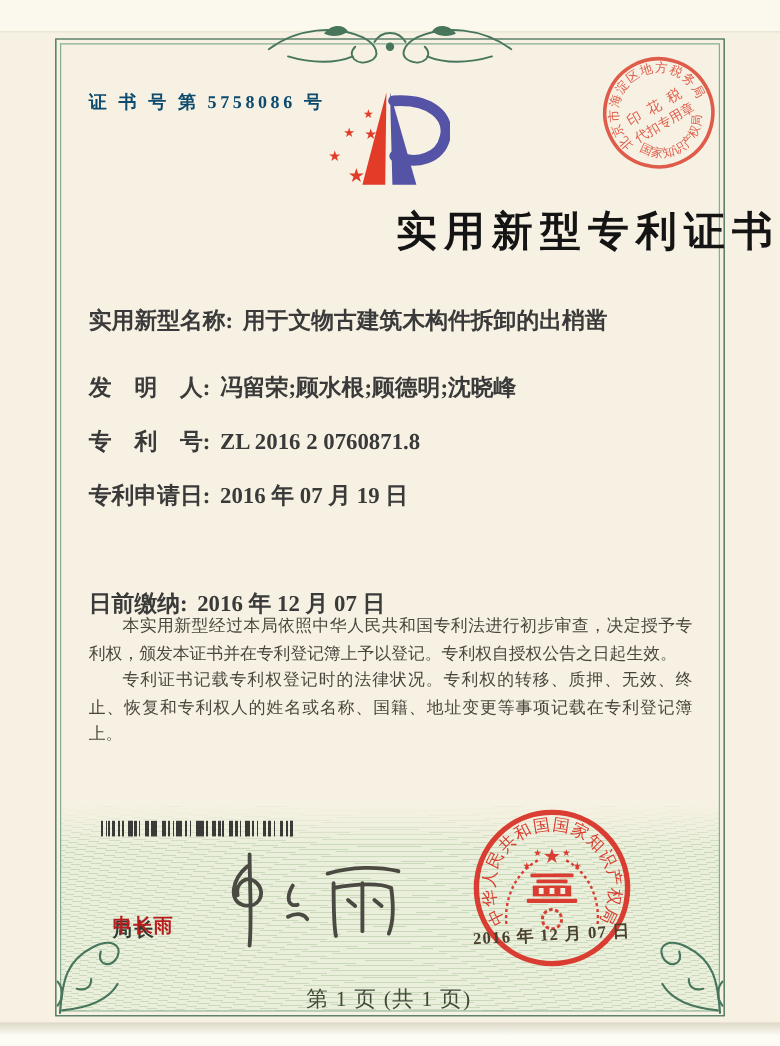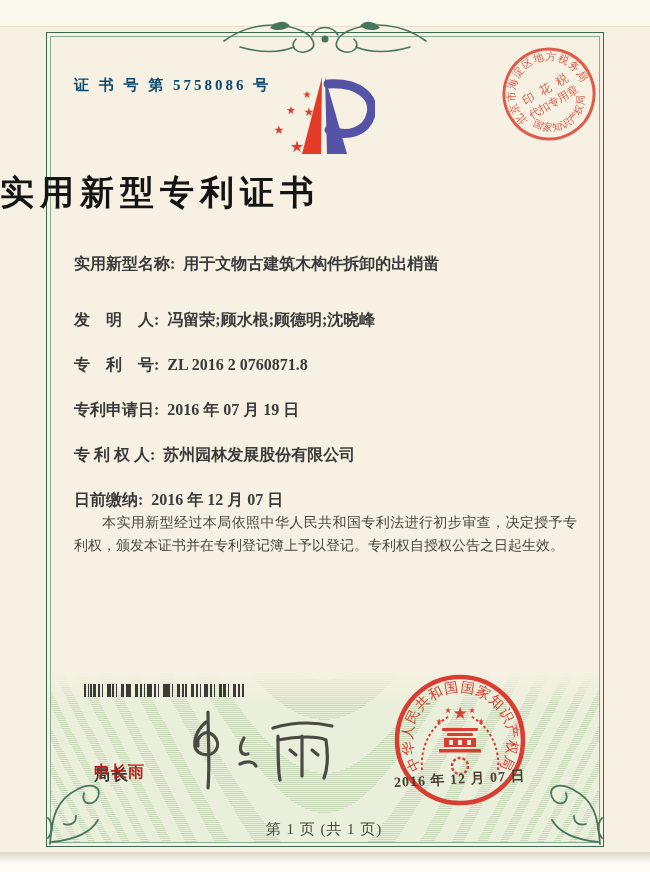--- a/index.html
+++ b/index.html
@@ -15,44 +15,44 @@
         background-color:#e9efda;
         background-image:repeating-radial-gradient(140% 130% at 50% 270%,
             rgba(122,160,104,.28) 0 1.5px, rgba(0,0,0,0) 1.5px 7px);}
   .band::before{content:"";position:absolute;left:0;top:0;right:0;height:34px;
         background:linear-gradient(#f6f1e2,rgba(246,241,226,0));}
   .ornament-top{position:absolute;left:218px;top:13px;}
   .corner{position:absolute;}
   .cert-no{position:absolute;left:74px;top:76px;font-size:15px;font-weight:600;
         letter-spacing:3px;color:#0c4a6e;}
   .logo{position:absolute;left:265px;top:74px;}
-  .title{position:absolute;left:0;top:170px;width:650px;text-align:left;
+  .title{position:absolute;left:0;top:170px;width:650px;text-align:right;
         font-size:34px;font-weight:700;letter-spacing:6px;color:#141414;}
-  .field{position:absolute;left:74px;width:510px;font-size:16px;color:#3a3a3a;
+  .field{position:absolute;left:74px;width:510px;font-size:19px;color:#3a3a3a;
         font-weight:600;white-space:nowrap;font-family:Liberation Serif, serif;}
   .field .fl{margin-right:8px;}
   .f0{top:254px}.f1{top:310px}.f2{top:355px}.f3{top:400px}.f4{top:445px}.f5{top:490px}
   .paras{position:absolute;left:74px;top:512px;width:503px;text-align:justify;}
   .paras p{margin:0;text-indent:2em;font-size:14px;line-height:22.5px;
         color:#4b463d;font-weight:500;}
   .barcode{position:absolute;left:84px;top:684px;width:162px;height:13px;
         background:
          repeating-linear-gradient(90deg,#1c1c1c 0 2px,rgba(0,0,0,0) 2px 4px,
            #1c1c1c 4px 5px,rgba(0,0,0,0) 5px 9px,#1c1c1c 9px 12px,rgba(0,0,0,0) 12px 14px),
          repeating-linear-gradient(90deg,rgba(0,0,0,0) 0 6px,#1c1c1c 6px 8px,rgba(0,0,0,0) 8px 19px);
         opacity:.85;}
   .issuer-title{position:absolute;left:94px;top:730px;font-size:16px;font-weight:600;color:#2f3b33;letter-spacing:2px;margin-top:35px;}
   .issuer-name{position:absolute;left:94px;top:762px;font-size:16px;font-weight:600;color:#b91c1c;letter-spacing:1px;}
   .signature{position:absolute;left:178px;top:698px;}
   .seal{position:absolute;left:392px;top:672px;opacity:.93;}
   .seal-date{position:absolute;left:394px;top:770px;width:150px;font-size:14px;
         font-weight:600;color:#49402f;letter-spacing:1px;transform:rotate(-3deg);}
   .stamp{position:absolute;left:499px;top:44px;transform:rotate(-30deg);opacity:.88;}
   .footer{position:absolute;left:46px;top:820px;width:556px;text-align:center;
-        font-size:15px;color:#3f4a3a;letter-spacing:1px;}
+        font-size:18px;color:#3f4a3a;letter-spacing:1px;}
 </style>
 </head>
 <body>
 
 <div id="page">
 
   <div class="strip-top"></div>
 
   <div class="band"></div>
 
@@ -126,29 +126,27 @@
   </div>
   <div class="field f1">
     <span class="fl">发　明　人:</span><span>冯留荣;顾水根;顾德明;沈晓峰</span>
   </div>
   <div class="field f2">
     <span class="fl">专　利　号:</span><span>ZL 2016 2 0760871.8</span>
   </div>
   <div class="field f3">
     <span class="fl">专利申请日:</span><span>2016 年 07 月 19 日</span>
   </div>
-  <div class="field f4">
-    <span class="fl">专 利 权 人:</span><span>苏州园林发展股份有限公司</span>
-  </div>
   <div class="field f5">
     <span class="fl">日前缴纳:</span><span>2016 年 12 月 07 日</span>
   </div>
 
   <div class="paras">
     <p>本实用新型经过本局依照中华人民共和国专利法进行初步审查，决定授予专利权，颁发本证书并在专利登记簿上予以登记。专利权自授权公告之日起生效。</p>
+    <p>专利证书记载专利权登记时的法律状况。专利权的转移、质押、无效、终止、恢复和专利权人的姓名或名称、国籍、地址变更等事项记载在专利登记簿上。</p>
   </div>
 
   <div class="barcode"></div>
 
   <div class="issuer-title">局长</div>
   <div class="issuer-name">申长雨</div>
 
   <svg class="signature" width="165" height="95" viewBox="0 0 165 95">
     <g stroke="#4a4a42" stroke-width="3.2" fill="none" stroke-linecap="round" stroke-linejoin="round">
       <path d="M28 24 C16 34 12 52 24 56 C38 60 44 46 36 38 C28 30 18 38 20 48"></path>

